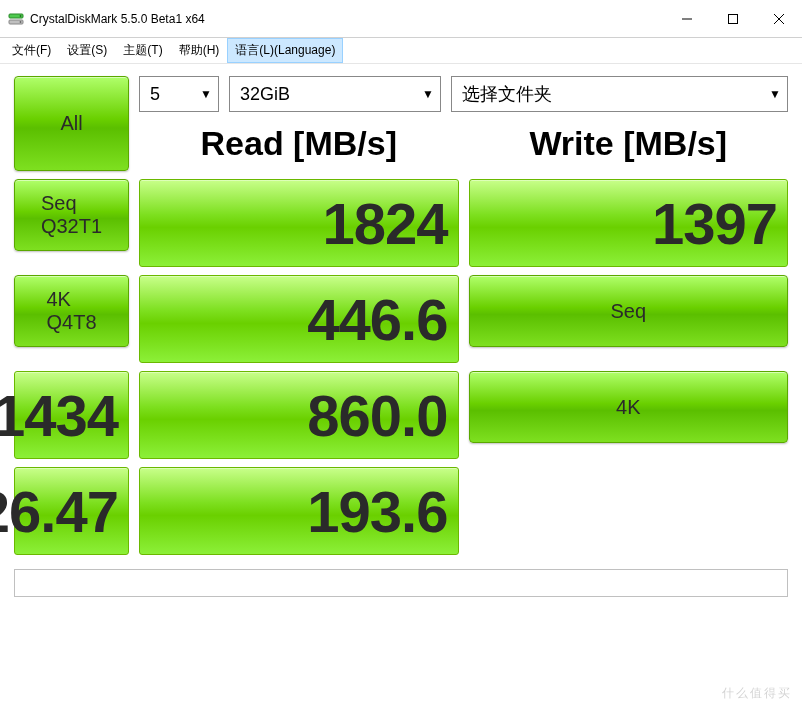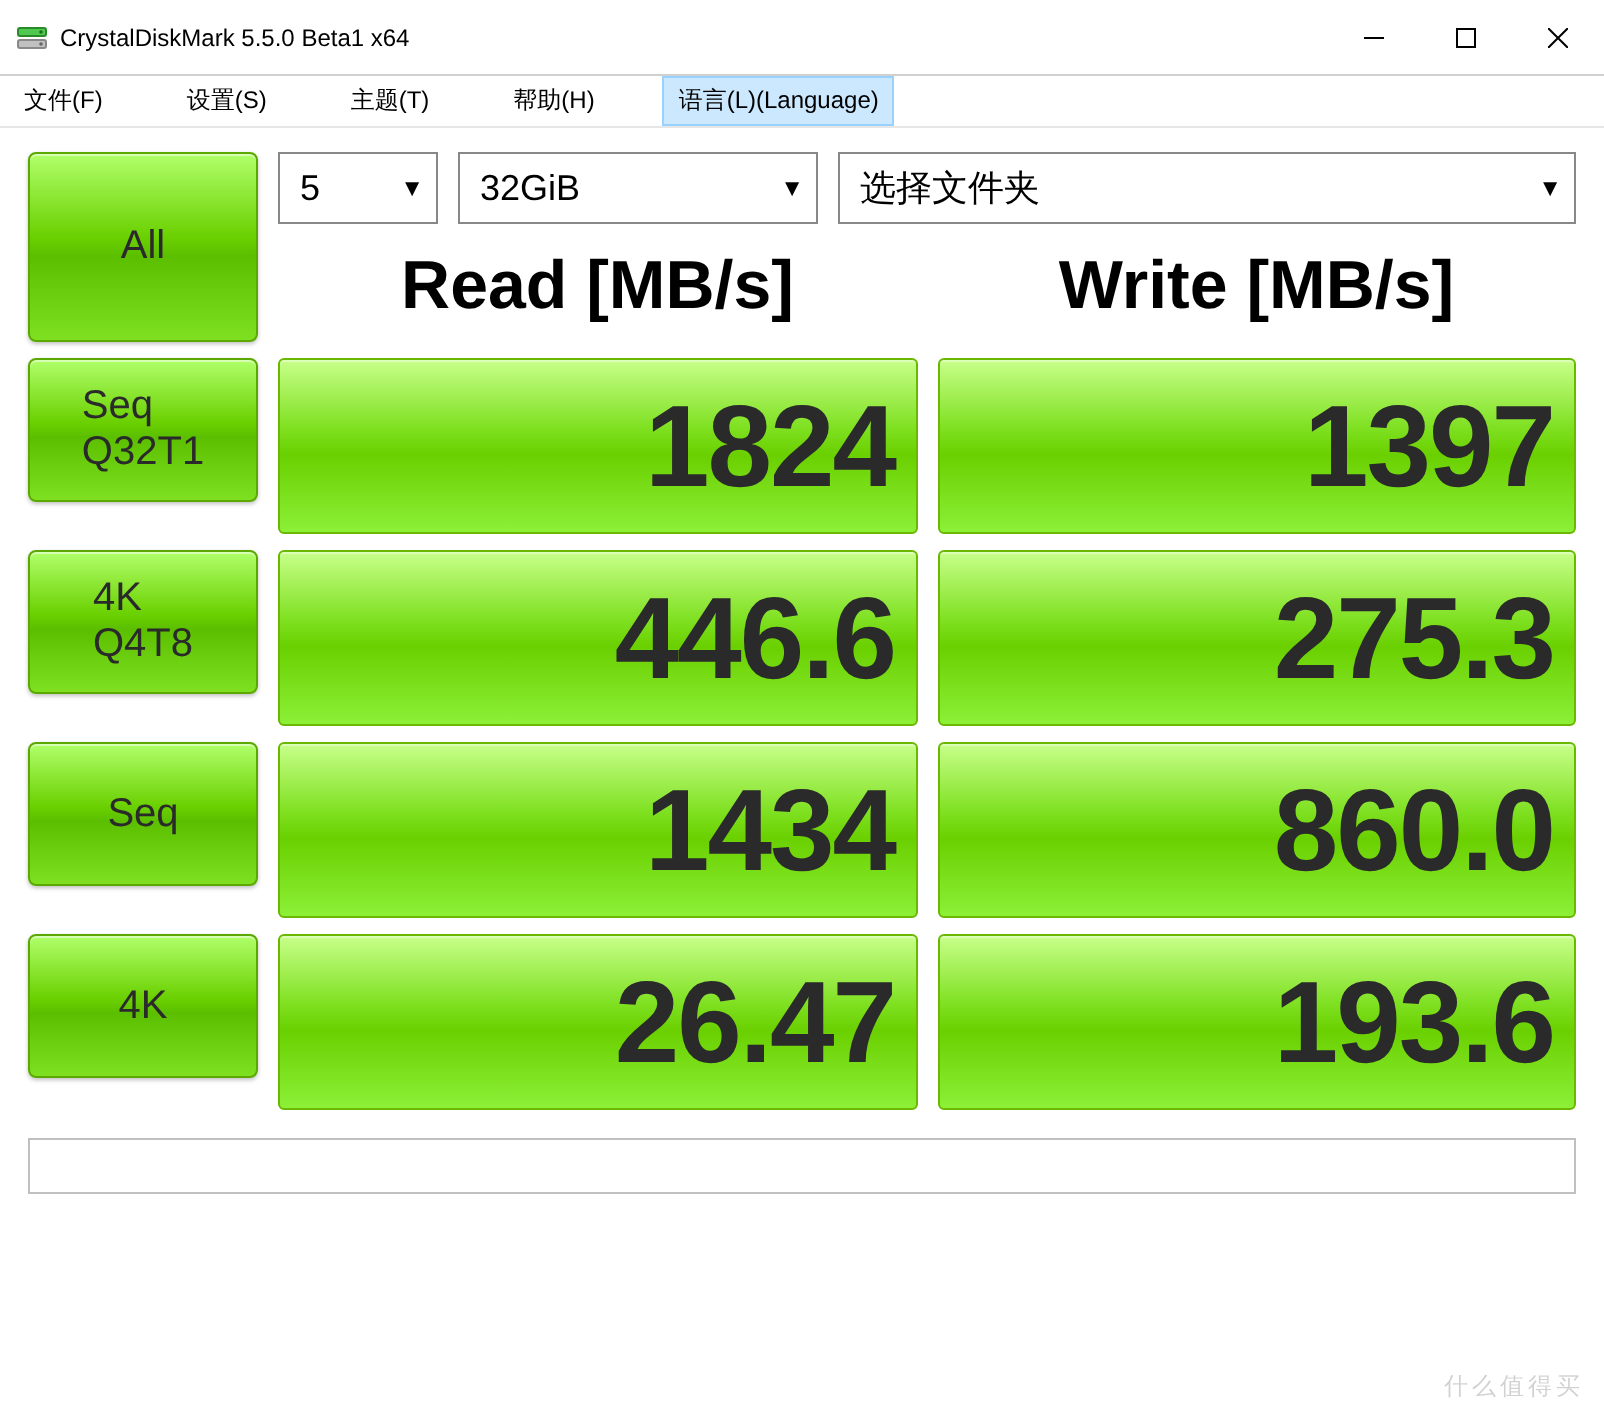--- a/index.html
+++ b/index.html
@@ -5,32 +5,32 @@
 * { box-sizing: border-box; margin: 0; padding: 0; }
 body { font-family: "Microsoft YaHei", "Segoe UI", sans-serif; background: #fff; width: 802px; height: 708px; overflow: hidden; }
 
 .titlebar { height: 38px; display: flex; align-items: center; border-bottom: 1px solid #d0d0d0; background: #fff; }
 .titlebar .icon { width: 16px; height: 16px; margin: 0 6px 0 8px; }
 .titlebar .title { flex: 1; font-size: 12px; color: #000; }
 .winbtns { display: flex; height: 100%; }
 .winbtn { width: 46px; display: flex; align-items: center; justify-content: center; font-size: 13px; color: #333; cursor: default; }
 .winbtn svg { width: 10px; height: 10px; }
 
-.menubar { height: 26px; display: flex; align-items: stretch; background: #fff; padding-left: 4px; border-bottom: 1px solid #e6e6e6; gap: 26px; }
+.menubar { height: 26px; display: flex; align-items: stretch; background: #fff; padding-left: 4px; border-bottom: 1px solid #e6e6e6; }
 .menuitem { font-size: 12px; color: #000; padding: 0 8px; display: flex; align-items: center; cursor: default; }
 .menuitem.hover { background: #cce8ff; border: 1px solid #99d1ff; padding: 0 7px; }
 
 .client { padding: 12px 14px 10px 14px; }
 
 .grid { display: grid; grid-template-columns: 115px 1fr 1fr; column-gap: 10px; row-gap: 8px; }
 .toprow-controls { grid-column: 2 / span 2; display: flex; gap: 10px; height: 36px; }
 .select { background: #fff; border: 1px solid #888; font-size: 18px; display: flex; align-items: center; justify-content: space-between; padding: 0 6px 0 10px; }
 .select .arrow { font-size: 12px; }
 .sel-runs { width: 80px; }
-.sel-size { width: 180px; }
+.sel-size { width: 212px; }
 .sel-folder { flex: 1; }
 .headcell { font-size: 34px; font-weight: bold; text-align: center; padding: 4px 0 8px 0; }
 
 .btn3d {
   background: linear-gradient(to bottom, #b0ff6a 0%, #6ad000 45%, #5bbf00 55%, #7ee020 100%);
   border: 1px solid #5aa800;
   border-radius: 4px;
   box-shadow: inset 0 1px 0 rgba(255,255,255,0.5), 0 1px 2px rgba(0,0,0,0.25);
   display: flex; align-items: center; justify-content: center;
   font-size: 20px; color: #2a2a2a; font-weight: 500;
@@ -118,21 +118,20 @@
     <div class="headcell">Write [MB/s]</div>
 
     <div class="btn3d rowbtn" style="white-space:pre">Seq
 Q32T1</div>
     <div class="valcell">1824</div>
     <div class="valcell">1397</div>
 
     <div class="btn3d rowbtn" style="white-space:pre">4K
 Q4T8</div>
     <div class="valcell">446.6</div>
-    <div class="valcell">275.3</div>
 
     <div class="btn3d rowbtn">Seq</div>
     <div class="valcell">1434</div>
     <div class="valcell">860.0</div>
 
     <div class="btn3d rowbtn">4K</div>
     <div class="valcell">26.47</div>
     <div class="valcell">193.6</div>
   </div>
 

